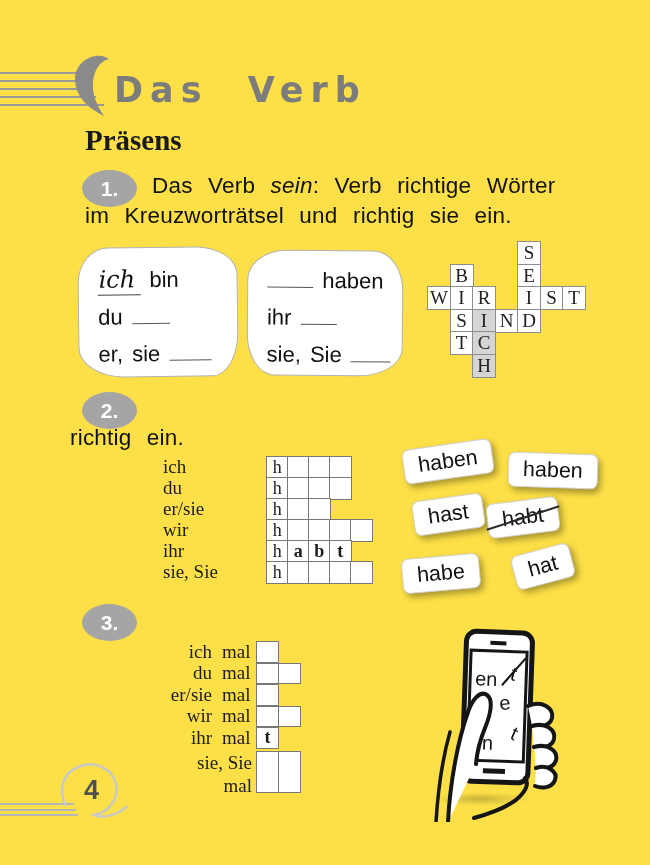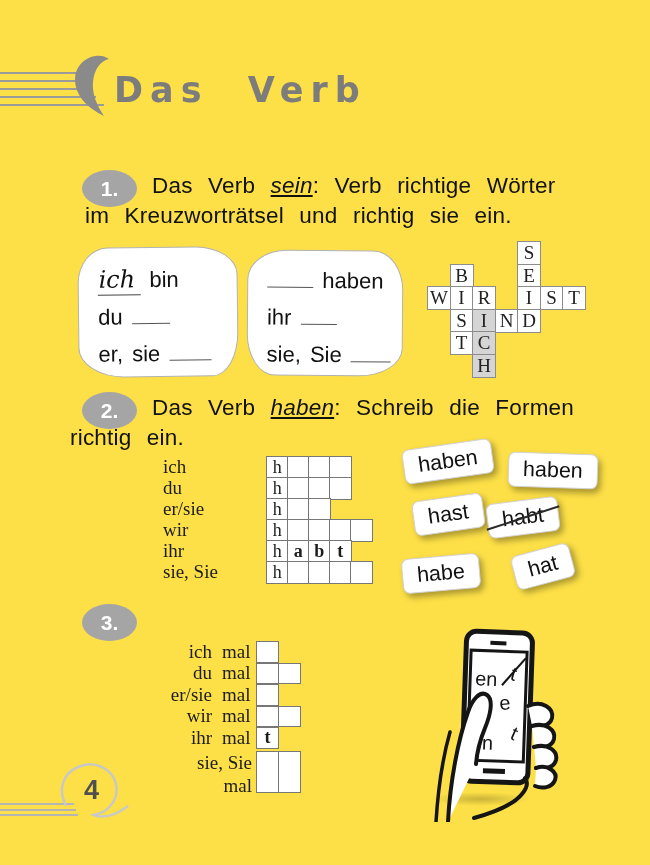--- a/index.html
+++ b/index.html
@@ -11,21 +11,21 @@
   .hdr-title{position:absolute;left:114px;top:70px;font-family:"DejaVu Sans",sans-serif;
              font-weight:bold;font-size:35px;color:#7c7c7c;letter-spacing:7px;word-spacing:20px;}
   .section-title{position:absolute;left:85px;top:124px;font-family:"Liberation Serif",serif;
              font-weight:bold;font-size:29px;color:#1a1a1a;}
 
   
   .badge{position:absolute;width:55px;height:37px;background:#a5a5a5;border-radius:50%;
          display:flex;align-items:center;justify-content:center;color:#fff;
          font-weight:bold;font-size:21px;}
   .instr{position:absolute;font-size:22.5px;letter-spacing:0.2px;word-spacing:9px;color:#111;white-space:nowrap;}
-  .instr i{font-style:italic;text-decoration:underline;}
+  .instr i{font-style:italic;}
 
   
   .bubble{position:absolute;background:#fff;border:1.6px solid #b2b2b2;box-sizing:border-box;
           font-size:22px;word-spacing:3px;color:#101010;padding:17px 0 0 19px;}
   .bubble .brow{margin-bottom:11px;white-space:nowrap;}
   #bubble1{left:78px;top:247px;width:160px;height:130px;
            border-radius:30px 42px 26px 46px / 36px 28px 44px 30px;transform:rotate(-0.7deg);}
   #bubble2{left:247px;top:250px;width:156px;height:126px;
            border-radius:40px 30px 44px 28px / 30px 40px 28px 42px;transform:rotate(0.5deg);}
   .cursive{font-family:"DejaVu Serif",serif;font-style:italic;font-size:24px;
@@ -97,20 +97,21 @@
   <svg class="hdr-motif" width="320" height="70" viewBox="0 0 320 70">
     <line x1="0" y1="18" x2="86" y2="18" stroke="#9a9a9a" stroke-width="2"></line>
     <line x1="0" y1="26" x2="90" y2="26" stroke="#9a9a9a" stroke-width="2"></line>
     <line x1="0" y1="34" x2="93" y2="34" stroke="#9a9a9a" stroke-width="2"></line>
     <line x1="0" y1="42" x2="96" y2="42" stroke="#9a9a9a" stroke-width="2"></line>
     <line x1="0" y1="50" x2="104" y2="50" stroke="#9a9a9a" stroke-width="2"></line>
     <path d="M 95,1 C 83,3 75,13 75,24 C 75,40 86,52 104,61 C 96,49 92,38 93,27 C 94,15 100,6 109,4 C 105,1 100,0 95,1 Z" fill="#8a8a8a"></path>
   </svg>
 
   <div class="hdr-title">Das Verb</div>
+  <div class="section-title">Präsens</div>
 
   <div class="badge" style="left:82px;top:170px;">
     <span>1.</span>
   </div>
   <div class="instr" style="left:152px;top:173px;">
     <span>Das Verb</span>
     <i>sein</i><span>: Verb richtige Wörter</span>
   </div>
   <div class="instr" style="left:85px;top:203px;">im Kreuzworträtsel und richtig sie ein.</div>
 
@@ -158,24 +159,20 @@
       <div class="cwcell shaded" style="left: 45px; top: 67.5px;">I</div>
       <div class="cwcell" style="left: 67.5px; top: 67.5px;">N</div>
       <div class="cwcell" style="left: 90px; top: 67.5px;">D</div>
       <div class="cwcell" style="left: 22.5px; top: 90px;">T</div>
       <div class="cwcell shaded" style="left: 45px; top: 90px;">C</div>
       <div class="cwcell shaded" style="left: 45px; top: 112.5px;">H</div>
     </div>
 
   <div class="badge" style="left:82px;top:392px;">
     <span>2.</span>
-  </div>
-  <div class="instr" style="left:152px;top:395px;">
-    <span>Das Verb</span>
-    <i>haben</i><span>: Schreib die Formen</span>
   </div>
   <div class="instr" style="left:70px;top:425px;">richtig ein.</div>
 
   <div id="haben-table">
       <div class="t2row">
         <div class="t2label">ich</div>
         <div class="t2cells">
           <div class="cell2">h</div>
           <div class="cell2"></div>
           <div class="cell2"></div>

